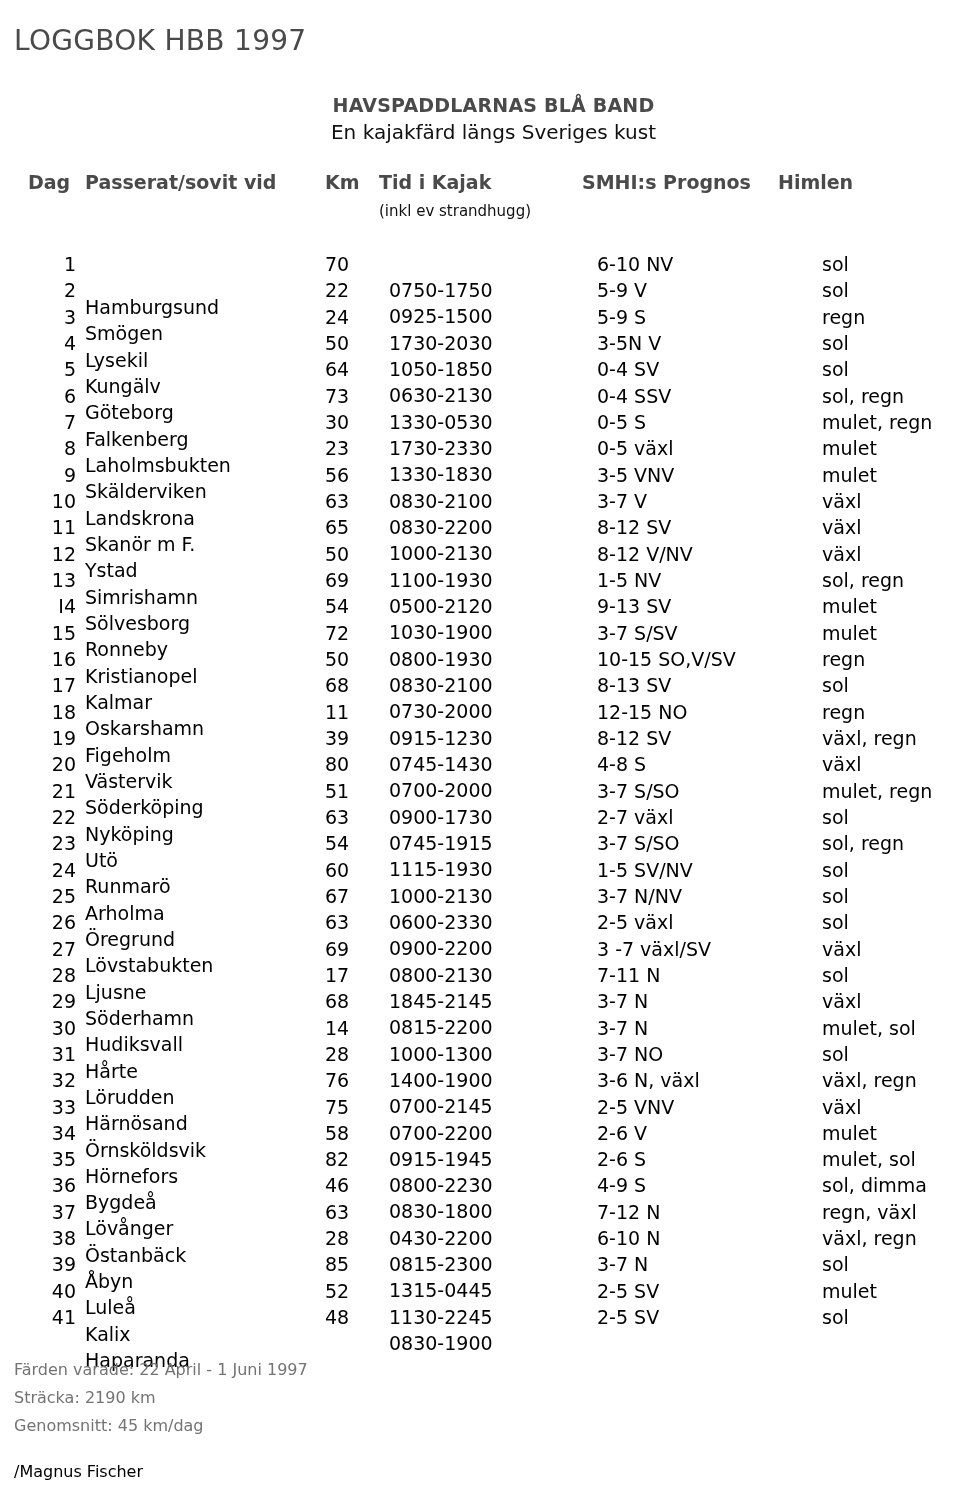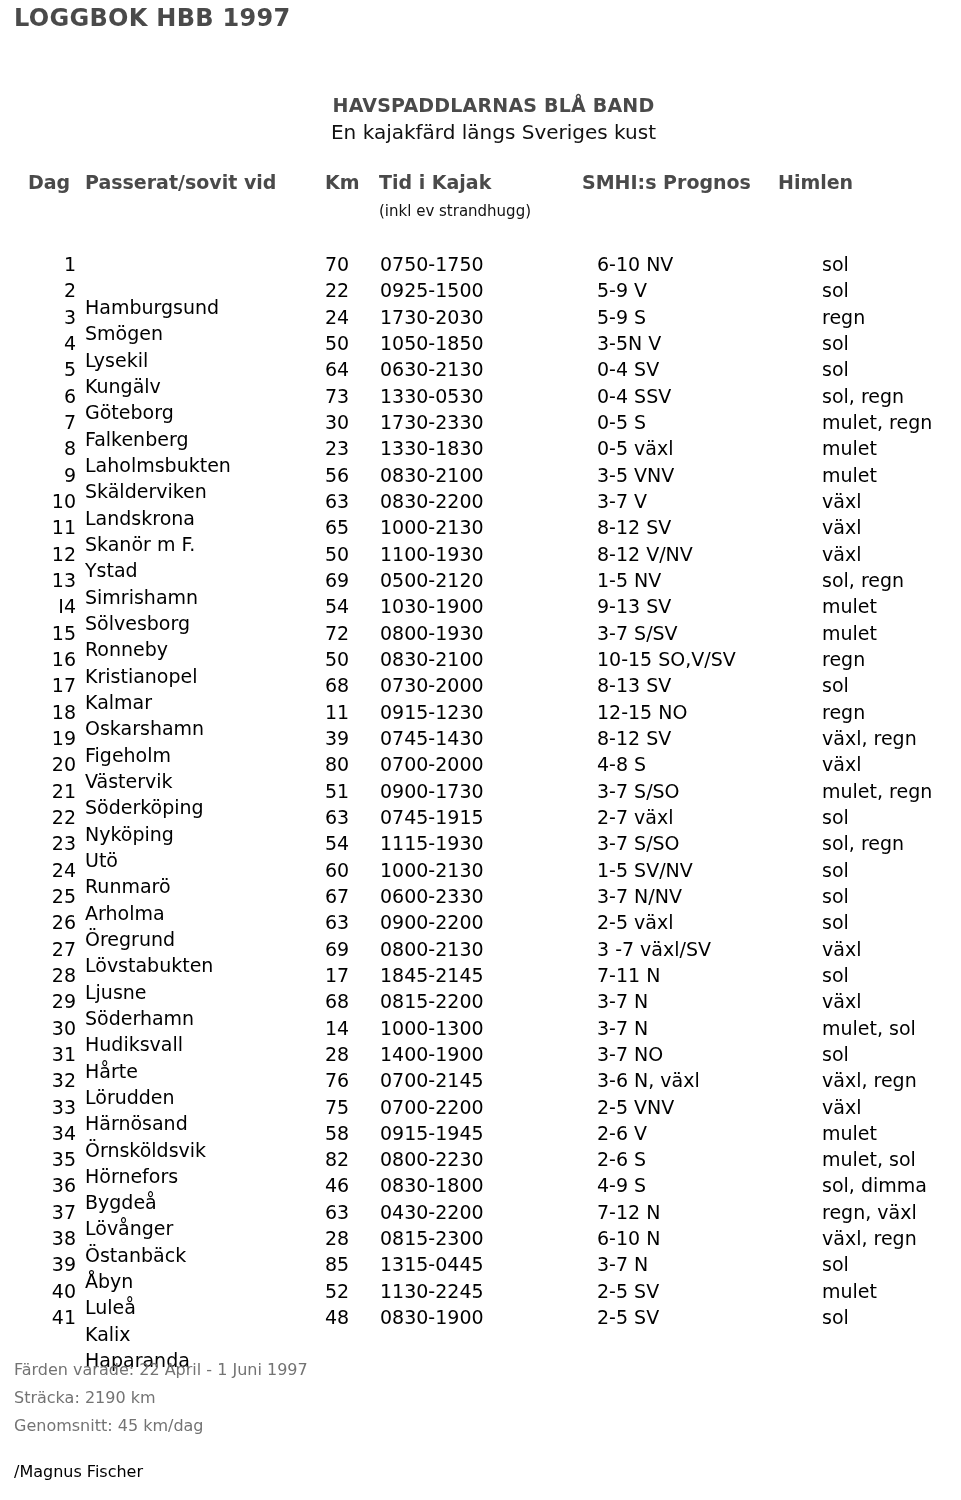--- a/index.html
+++ b/index.html
@@ -8,23 +8,23 @@
     width: 961px;
     height: 1500px;
     position: relative;
     font-family: "DejaVu Sans", "Liberation Sans", sans-serif;
     color: #000000;
     overflow: hidden;
   }
   .doc-title {
     position: absolute;
     left: 14px;
-    top: 4px;
-    font-size: 24px;
-    font-weight: bold;
+    top: 24px;
+    font-size: 28px;
+    font-weight: normal;
     color: #4a4a4a;
     letter-spacing: 0.3px;
     white-space: nowrap;
   }
   .center-head {
     position: absolute;
     left: 0;
     top: 92px;
     width: 961px;
     text-align: center;
@@ -76,21 +76,21 @@
     position: relative;
     height: 26.33px;
     line-height: 26.33px;
     font-size: 19px;
     color: #000000;
   }
   .logrow span { position: absolute; top: 0; white-space: nowrap; }
   .cell-dag     { left: 28px; width: 48px; text-align: right; }
   .cell-plats   { left: 85px; margin-top: 43px; }
   .cell-km      { left: 325px; }
-  .cell-tid     { left: 380px; }
+  .cell-tid     { left: 389px; margin-top: 26px; }
   .cell-prognos { left: 597px; }
   .cell-himlen  { left: 822px; }
   .footer-stats {
     position: absolute;
     left: 14px;
     top: 1356px;
     font-size: 16px;
     line-height: 28px;
     color: #737373;
   }

